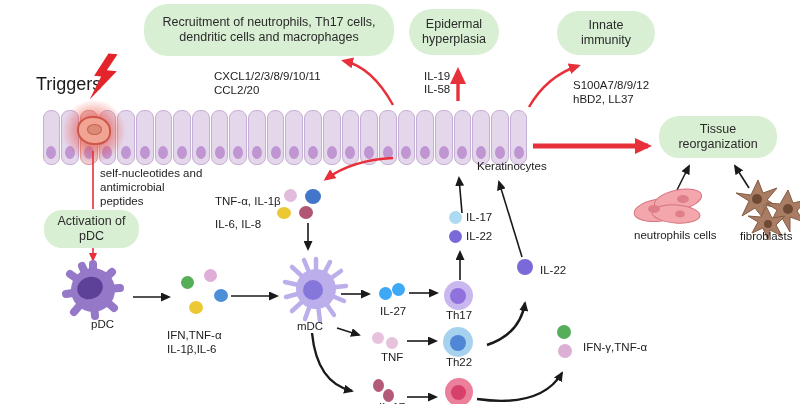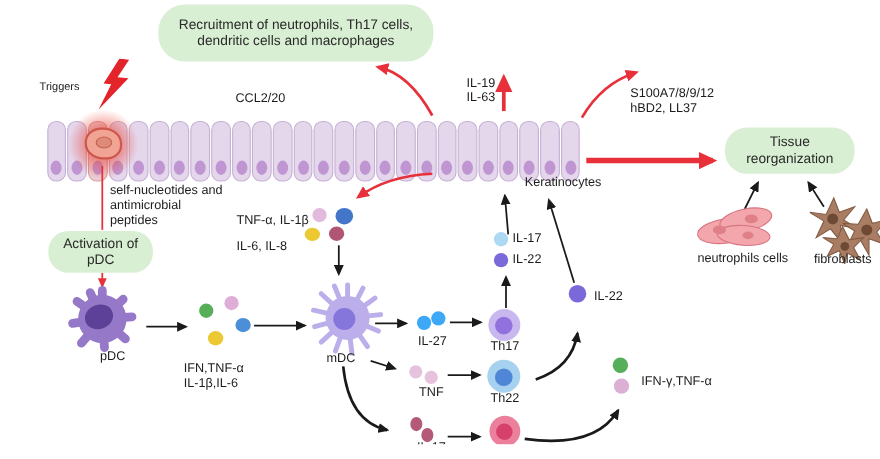--- a/index.html
+++ b/index.html
@@ -26,31 +26,34 @@
   .cell-abs{position:absolute;z-index:7;}
   .ring{position:absolute;border-radius:50%;}
   svg.arrows{position:absolute;left:0;top:0;z-index:6;pointer-events:none;}
 </style>
 </head>
 <body>
 
 <div id="canvas">
 
   <div class="gbox" style="left:144px;top:4px;width:250px;height:52px;">Recruitment of neutrophils, Th17 cells, dendritic cells and macrophages</div>
+  <div class="gbox" style="left:409px;top:9px;width:90px;height:46px;">Epidermal hyperplasia</div>
+  <div class="gbox" style="left:557px;top:11px;width:98px;height:44px;">Innate immunity</div>
   <div class="gbox" style="left:44px;top:210px;width:95px;height:38px;border-radius:18px;">Activation of pDC</div>
   <div class="gbox" style="left:659px;top:116px;width:118px;height:42px;border-radius:20px;">Tissue reorganization</div>
 
-  <div class="lbl" style="left:36px;top:74px;font-size:10px;">Triggers</div>
+  <div class="lbl" style="left:36px;top:74px;font-size:18px;">Triggers</div>
   <svg class="cell-abs" style="left:92px;top:53px;transform:rotate(6deg);z-index:8;" width="26" height="50" viewBox="0 0 26 50">
     <polygon points="14,0 2,24 9,24 0,48 24,17 14,17 23,0" fill="#e3242b"></polygon>
   </svg>
 
+  <div class="lbl" style="left:214px;top:70px;">CXCL1/2/3/8/9/10/11</div>
   <div class="lbl" style="left:214px;top:84px;">CCL2/20</div>
   <div class="lbl" style="left:424px;top:70px;">IL-19</div>
-  <div class="lbl" style="left:424px;top:83px;">IL-63</div>
+  <div class="lbl" style="left:424px;top:83px;">IL-58</div>
   <div class="lbl" style="left:573px;top:79px;">S100A7/8/9/12</div>
   <div class="lbl" style="left:573px;top:93px;">hBD2, LL37</div>
 
   <div id="epidermis">
       <div class="ep-cell">
         <div class="ep-nucleus"></div>
       </div>
       <div class="ep-cell">
         <div class="ep-nucleus"></div>
       </div>

